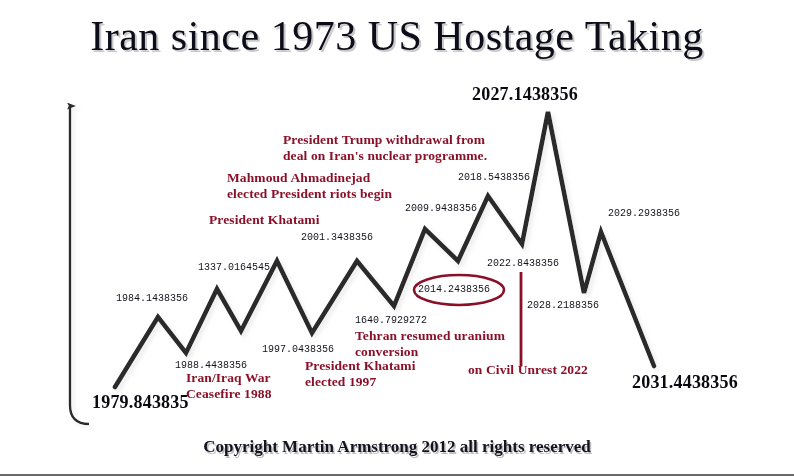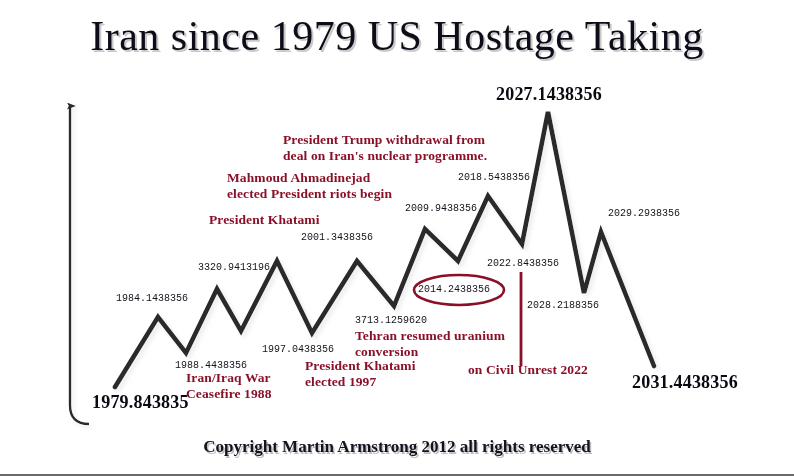--- a/index.html
+++ b/index.html
@@ -87,21 +87,21 @@
     color: #131320;
     text-shadow: 1.5px 1.5px 0 #bdbdbd;
     white-space: nowrap;
   }
 </style>
 </head>
 <body>
 
 <div id="page">
 
-  <div id="chart-title">Iran since 1979 US Hostage Taking</div>
+  <div id="chart-title">Iran since 1973 US Hostage Taking</div>
 
   <div id="plot">
     <svg width="794" height="356" viewBox="0 0 794 356" xmlns="http://www.w3.org/2000/svg">
       <defs>
         <marker id="arrowUp" markerWidth="10" markerHeight="10" refX="3" refY="6" orient="auto" markerUnits="userSpaceOnUse">
           <path d="M3,0 L6.4,9 L3,7.1 L-0.4,9 Z" fill="#2b2b2b"></path>
         </marker>
         <marker id="arrowRight" markerWidth="12" markerHeight="10" refX="9" refY="4" orient="auto" markerUnits="userSpaceOnUse">
           <path d="M0,0 L10,4 L0,8 L2,4 Z" fill="#2b2b2b"></path>
         </marker>
@@ -135,37 +135,37 @@
       <line x1="521" y1="194" x2="521" y2="288" stroke="#8a1028" stroke-width="2.8"></line>
     </svg>
   </div>
 
   <div class="lbl num-big" style="left:92px;  top:392px;">1979.843835</div>
 
   <div class="lbl num" style="left:116px; top:293px;">1984.1438356</div>
 
   <div class="lbl num" style="left:175px; top:360px;">1988.4438356</div>
 
-  <div class="lbl num" style="left:198px; top:262px;">3320.9413196</div>
+  <div class="lbl num" style="left:198px; top:262px;">1337.0164545</div>
 
   <div class="lbl num" style="left:262px; top:344px;">1997.0438356</div>
 
   <div class="lbl num" style="left:301px; top:232px;">2001.3438356</div>
 
-  <div class="lbl num" style="left:355px; top:315px;">3713.1259620</div>
+  <div class="lbl num" style="left:355px; top:315px;">1640.7929272</div>
 
   <div class="lbl num" style="left:377px; top:203px;margin-left:28px;">2009.9438356</div>
 
   <div class="lbl num" style="left:418px; top:284px;">2014.2438356</div>
 
   <div class="lbl num" style="left:458px; top:172px;">2018.5438356</div>
 
   <div class="lbl num" style="left:487px; top:258px;">2022.8438356</div>
 
-  <div class="lbl num-big" style="left:496px; top:84px;">2027.1438356</div>
+  <div class="lbl num-big" style="left:472px; top:84px;">2027.1438356</div>
 
   <div class="lbl num" style="left:527px; top:300px;">2028.2188356</div>
 
   <div class="lbl num" style="left:608px; top:208px;">2029.2938356</div>
 
   <div class="lbl num-big" style="left:632px; top:372px;">2031.4438356</div>
 
   <div class="lbl ann" style="left:186px; top:370px;">
     <div>Iran/Iraq War</div>
     <div>Ceasefire 1988</div>

